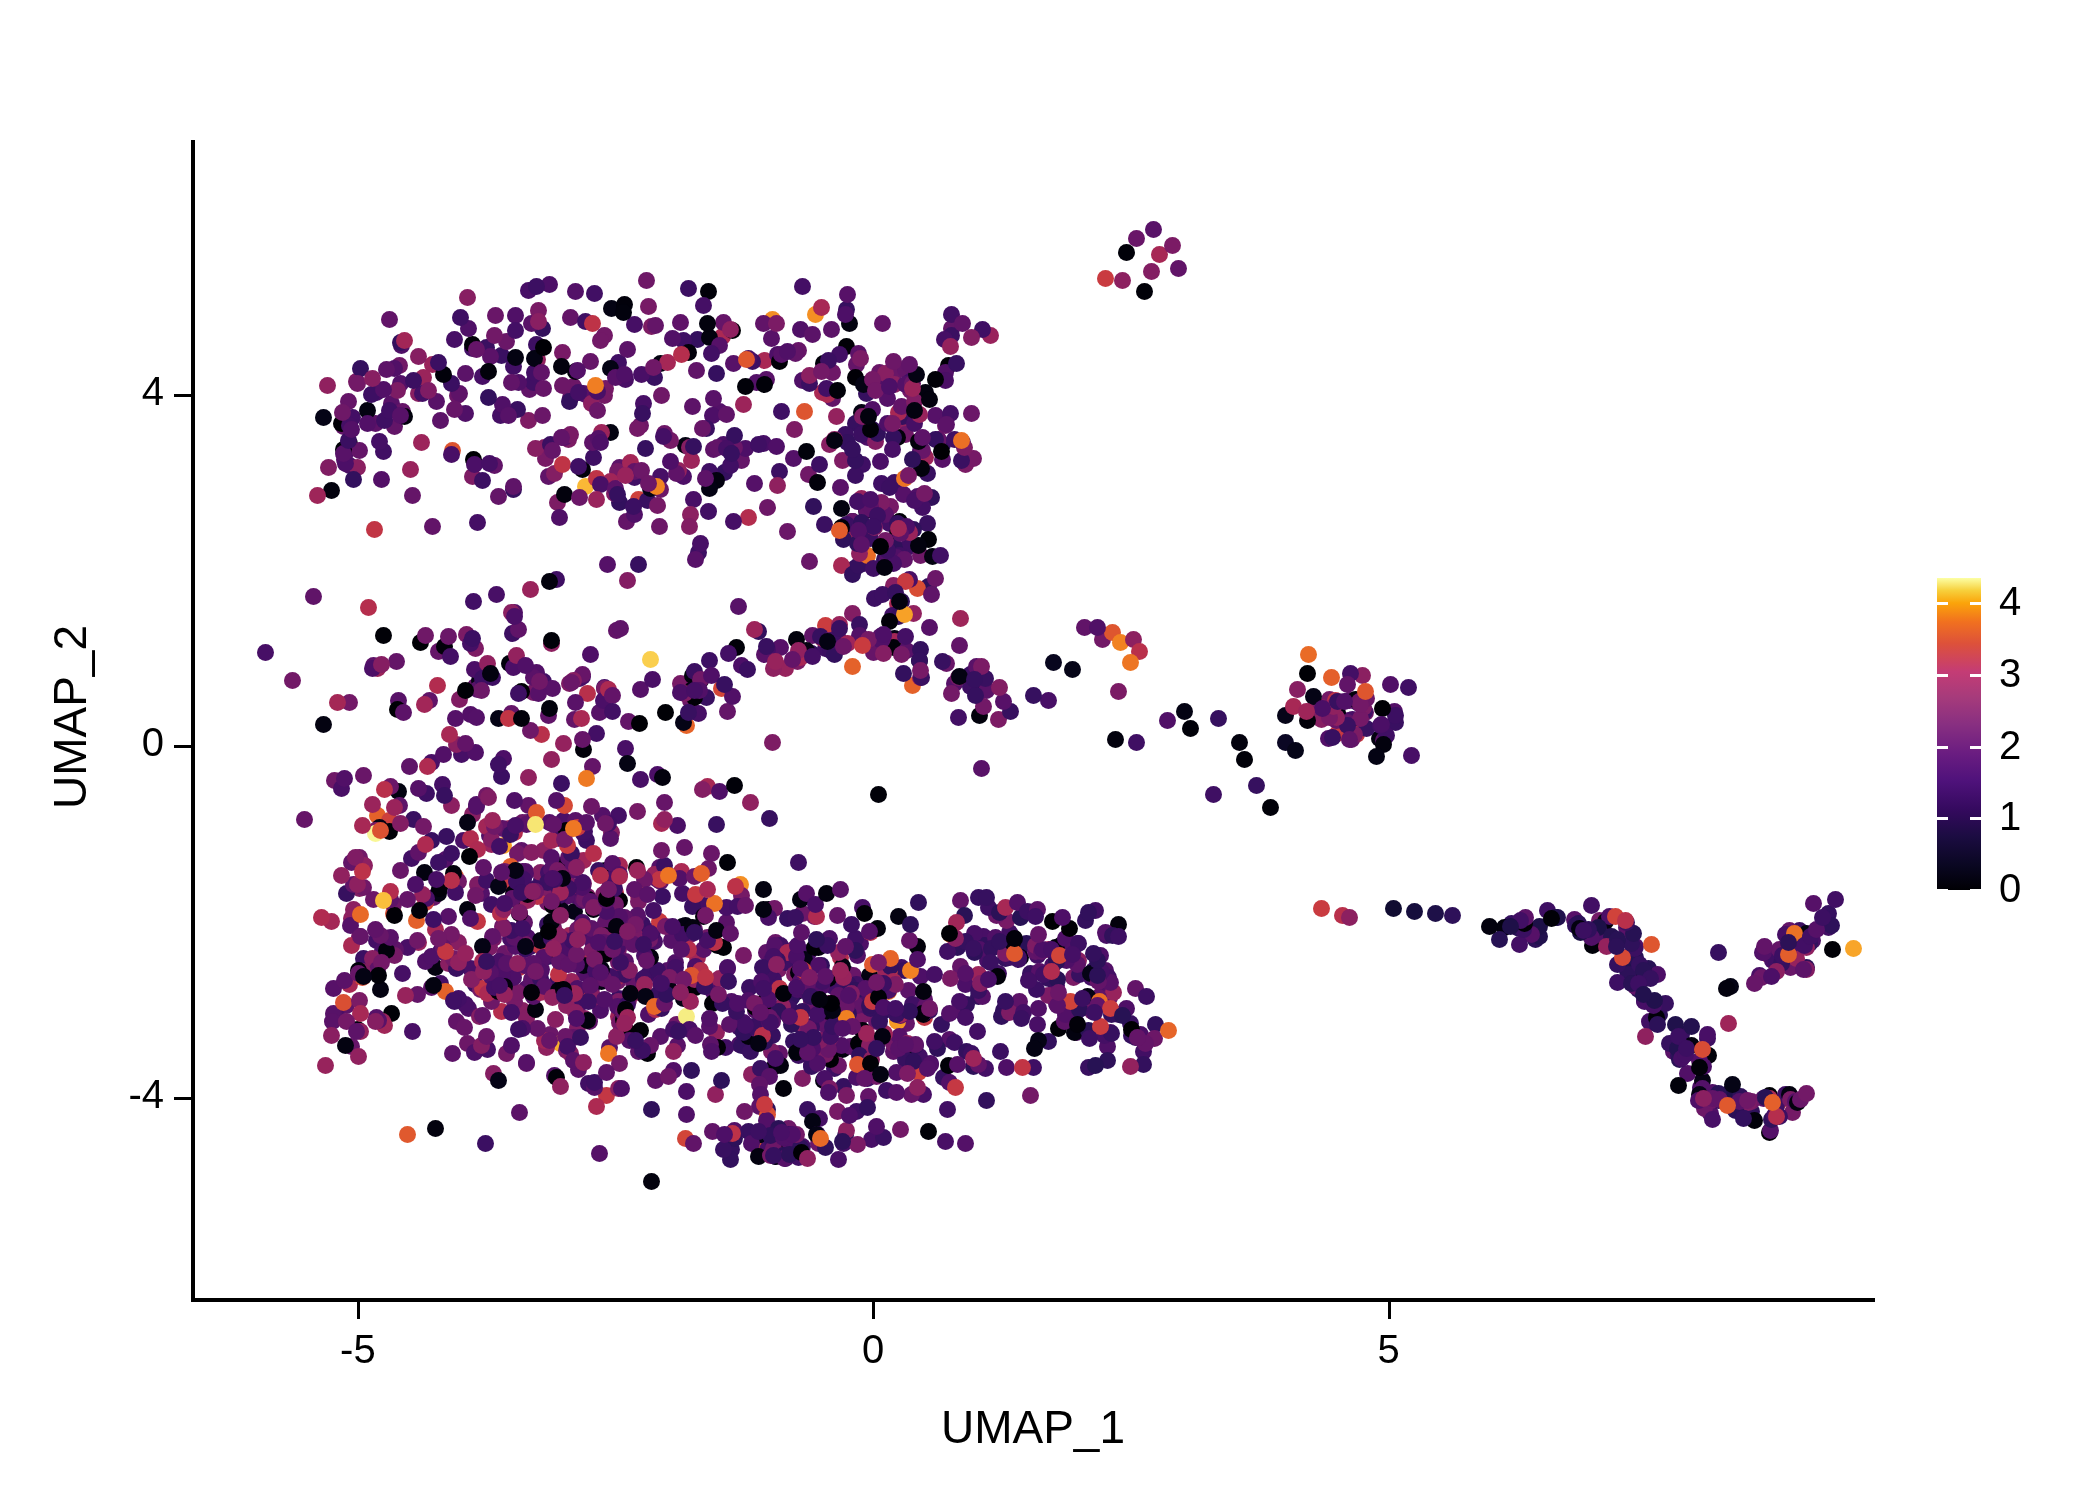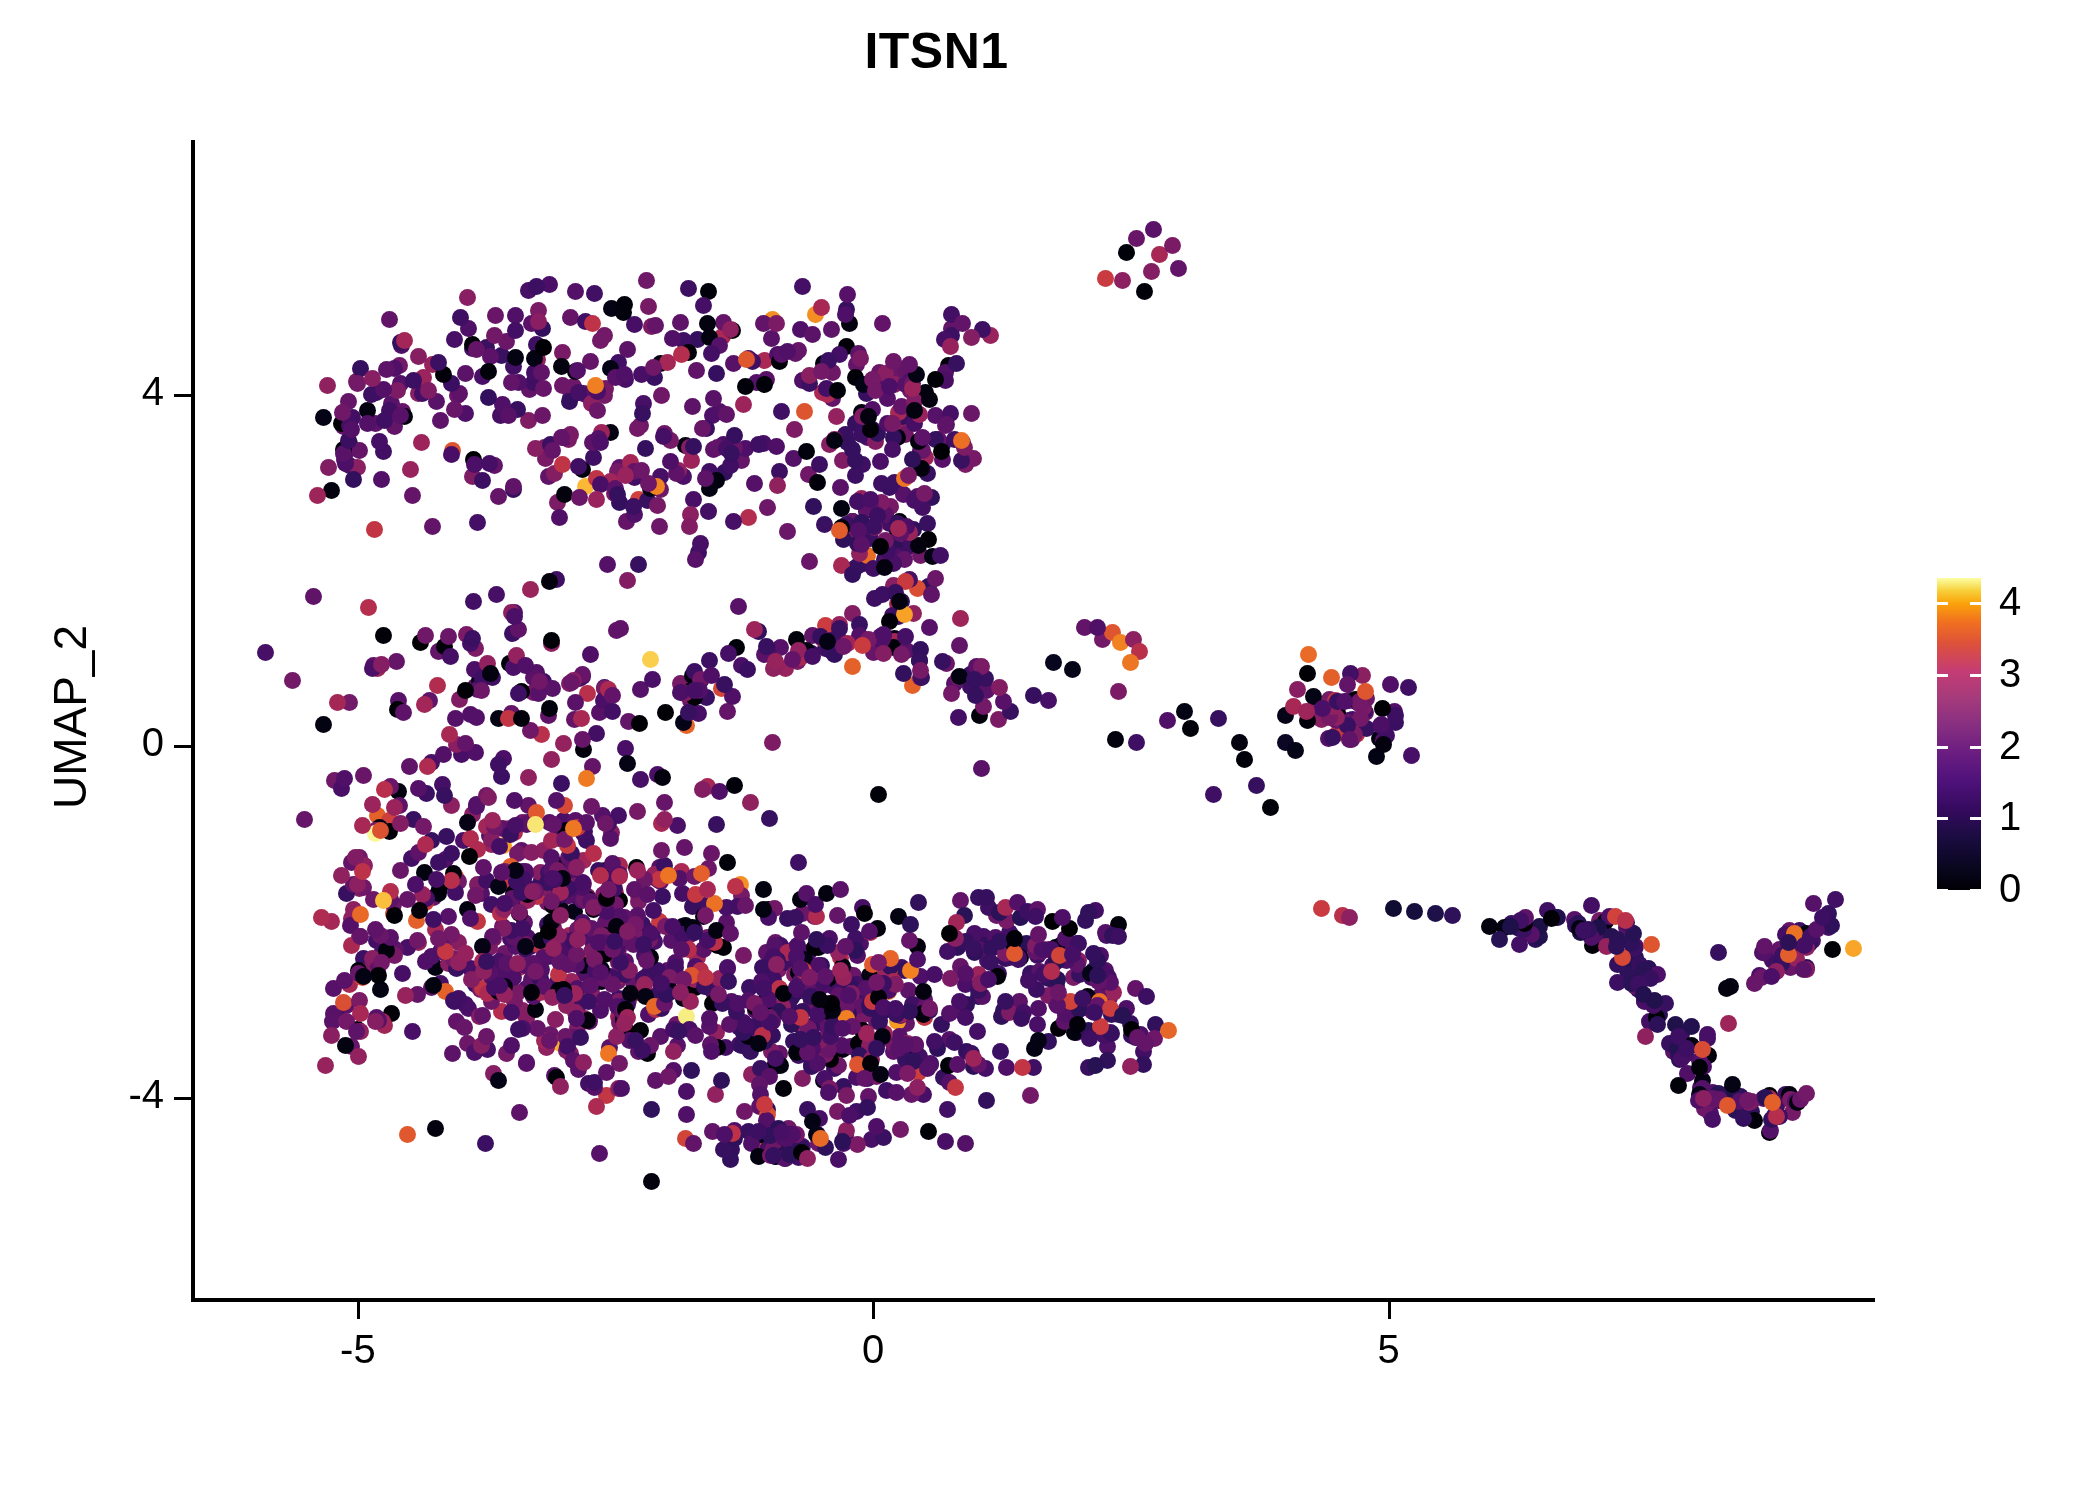--- a/index.html
+++ b/index.html
@@ -47,21 +47,20 @@
   }
   .cb-tick{position:absolute;left:0;width:11px;height:3px;background:#ffffff;}
   .cb-tick.right{left:33px;}
   .cb-label{position:absolute;left:62px;font-size:40px;color:#000;line-height:1;}
 </style>
 </head>
 <body>
 
 <div id="root">
 
-  <div id="plot-title">ITSN1</div>
 
   <div id="axis-y-line"></div>
   <div id="axis-x-line"></div>
 
   <div id="panel">
     <div id="scatter">
         <div class="pt" style="left: 644.5px; top: 197.5px; background: rgb(1, 1, 7);"></div>
         <div class="pt" style="left: 197.6px; top: 216.6px; background: rgb(114, 25, 103);"></div>
         <div class="pt" style="left: 562.7px; top: 211.8px; background: rgb(169, 40, 84);"></div>
         <div class="pt" style="left: 366.9px; top: 291.4px; background: rgb(124, 28, 100);"></div>
@@ -2602,20 +2601,21 @@
     </div>
   <div id="ticks-y">
       <div class="tick-y" style="top: 393.848px;"></div>
       <div class="tlabel-y" style="top: 368.848px;">4</div>
       <div class="tick-y" style="top: 745.364px;"></div>
       <div class="tlabel-y" style="top: 720.364px;">0</div>
       <div class="tick-y" style="top: 1096.88px;"></div>
       <div class="tlabel-y" style="top: 1071.88px;">-4</div>
     </div>
 
+  <div id="xlab">UMAP_1</div>
   <div id="ylab">UMAP_2</div>
 
   <div id="legend">
     <div id="colorbar"></div>
     <div id="cb-ticks">
         <div class="cb-tick" style="top: 24.1034px;"></div>
         <div class="cb-tick right" style="top: 24.1034px;"></div>
         <div class="cb-tick" style="top: 95.8276px;"></div>
         <div class="cb-tick right" style="top: 95.8276px;"></div>
         <div class="cb-tick" style="top: 167.552px;"></div>

